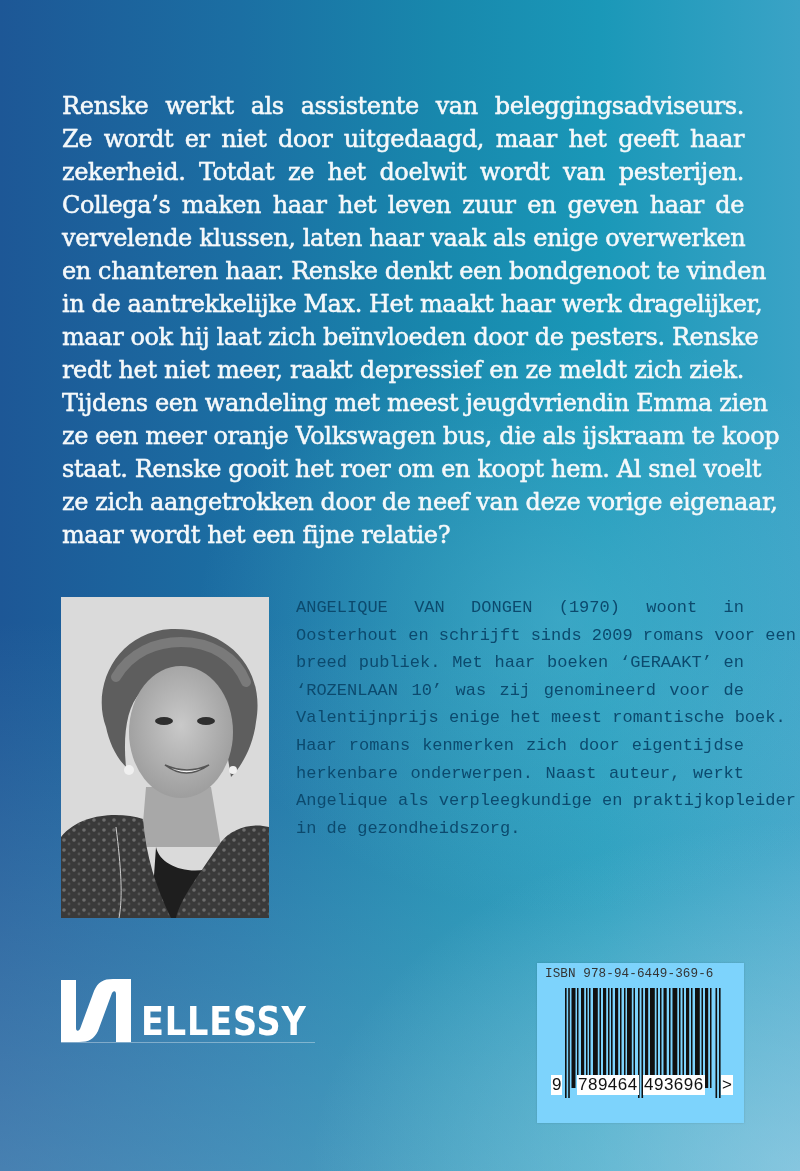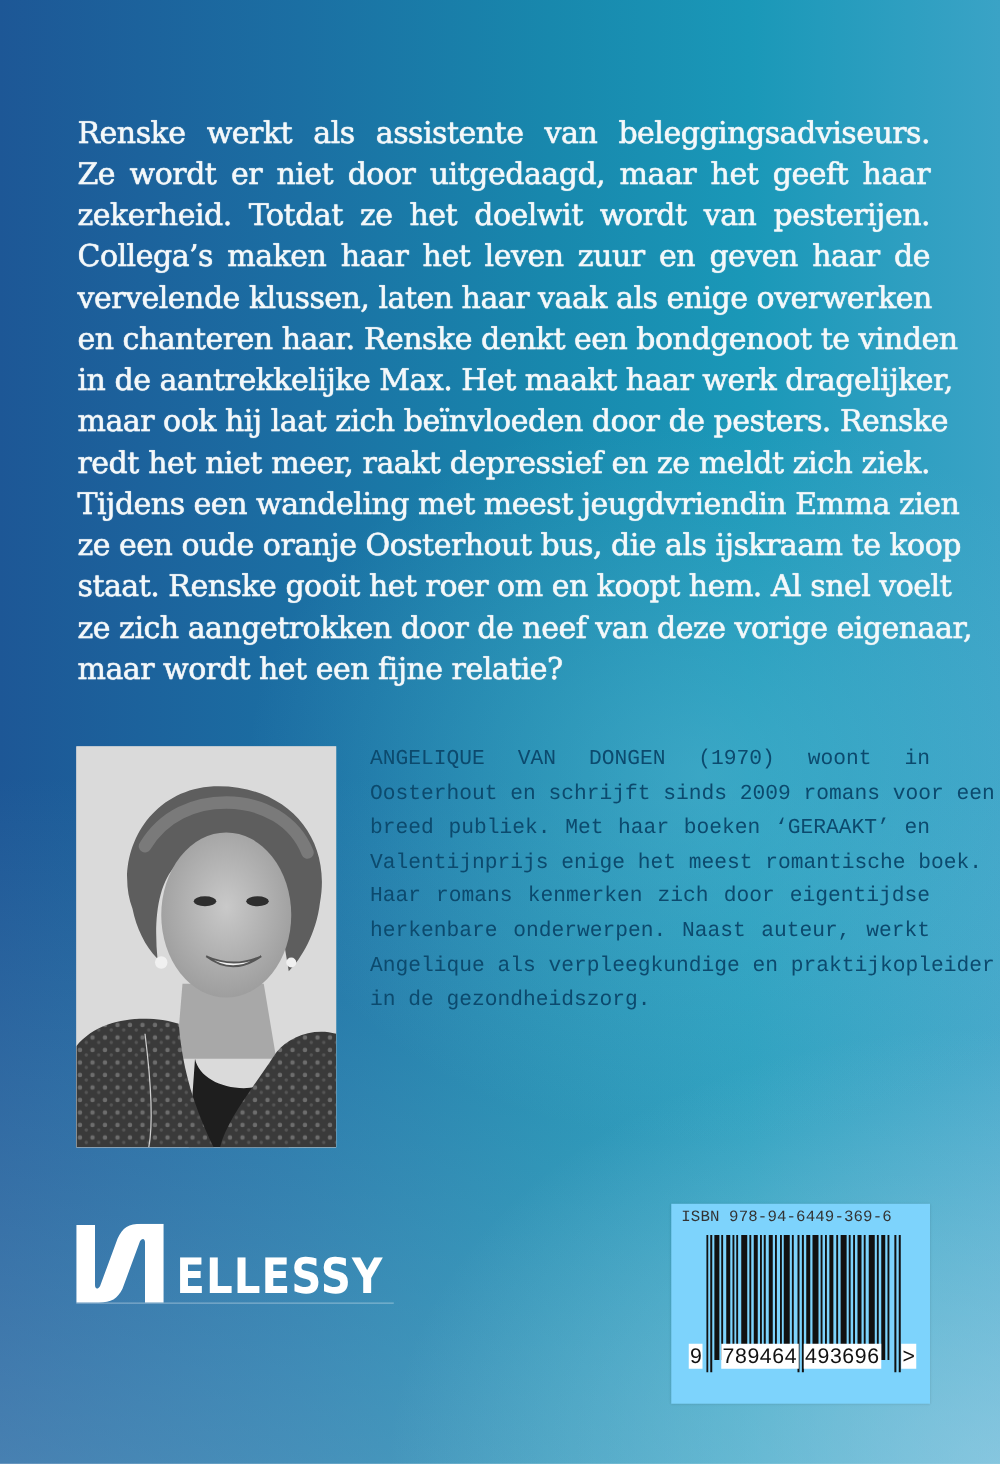--- a/index.html
+++ b/index.html
@@ -169,21 +169,21 @@
   <span class="line">Renske werkt als assistente van beleggingsadviseurs.</span>
   <span class="line">Ze wordt er niet door uitgedaagd, maar het geeft haar</span>
   <span class="line">zekerheid. Totdat ze het doelwit wordt van pesterijen.</span>
   <span class="line">Collega’s maken haar het leven zuur en geven haar de</span>
   <span class="line">vervelende klussen, laten haar vaak als enige overwerken</span>
   <span class="line">en chanteren haar. Renske denkt een bondgenoot te vinden</span>
   <span class="line">in de aantrekkelijke Max. Het maakt haar werk dragelijker,</span>
   <span class="line">maar ook hij laat zich beïnvloeden door de pesters. Renske</span>
   <span class="line">redt het niet meer, raakt depressief  en ze meldt zich ziek.</span>
   <span class="line">Tijdens een wandeling met meest jeugdvriendin Emma zien</span>
-  <span class="line">ze een oude oranje Oosterhout bus, die als ijskraam te koop</span>
+  <span class="line">ze een meer oranje Volkswagen bus, die als ijskraam te koop</span>
   <span class="line">staat. Renske gooit het roer om en koopt hem. Al snel voelt</span>
   <span class="line">ze zich aangetrokken door de neef van deze vorige eigenaar,</span>
   <span class="line last">maar wordt het een fijne relatie?</span>
 </div>
 
 <div class="author-photo" title="Zwart-witfoto van Angelique van Dongen">
   <svg viewBox="0 0 208 321" xmlns="http://www.w3.org/2000/svg">
     <defs>
       <pattern id="scarf" width="10" height="10" patternUnits="userSpaceOnUse">
         <rect width="10" height="10" fill="#3a3a3a"></rect>
@@ -217,20 +217,21 @@
     <path d="M0 240 C20 215 60 215 82 222 C85 260 95 290 110 321 L0 321 Z" fill="url(#scarf)"></path>
     <path d="M208 230 C190 225 170 232 160 245 C140 275 120 300 115 321 L208 321 Z" fill="url(#scarf)"></path>
     <path d="M55 230 C60 270 62 300 58 321" stroke="#cfcfcf" stroke-width="1" fill="none"></path>
   </svg>
 </div>
 
 <div class="bio">
   <span class="line">ANGELIQUE VAN DONGEN (1970) woont in</span>
   <span class="line">Oosterhout en schrijft sinds 2009 romans voor een</span>
   <span class="line">breed publiek. Met haar boeken ‘GERAAKT’ en</span>
+  <span class="line">‘ROZENLAAN 10’ was zij genomineerd voor de</span>
   <span class="line">Valentijnprijs enige het meest romantische boek.</span>
   <span class="line">Haar romans kenmerken zich door eigentijdse</span>
   <span class="line">herkenbare onderwerpen. Naast auteur, werkt</span>
   <span class="line">Angelique als verpleegkundige en praktijkopleider</span>
   <span class="line last">in de gezondheidszorg.</span>
 </div>
 
 <div class="logo">
   <svg class="logo-mark" viewBox="0 0 70 64" xmlns="http://www.w3.org/2000/svg">
     <path d="M0 1 L15 1 L15 49 C15 52 17 53 19 50 L33 12 C37 3 42 0 52 0 L70 0 L70 63 L55 63 L55 15 C55 12 53 11 51 14 L37 52 C33 60 28 63 18 63 L0 63 Z" fill="#ffffff"></path>

